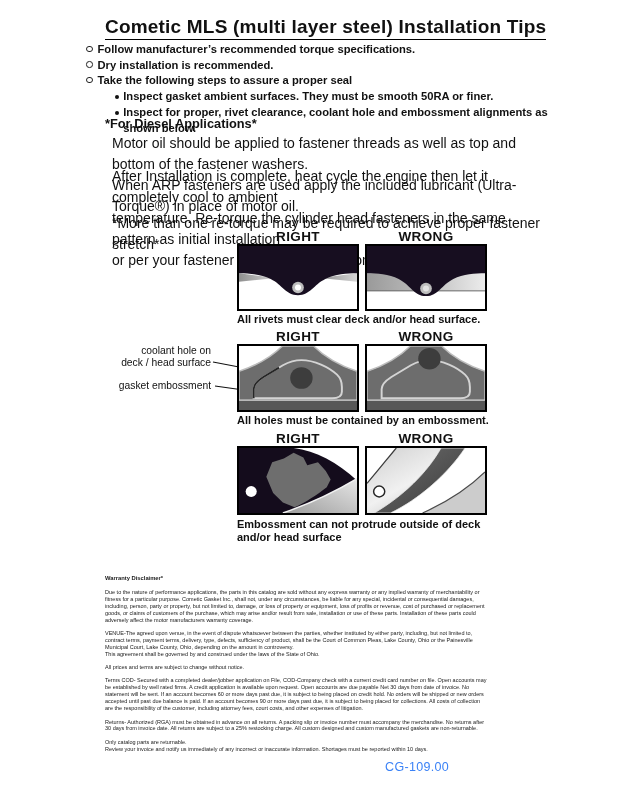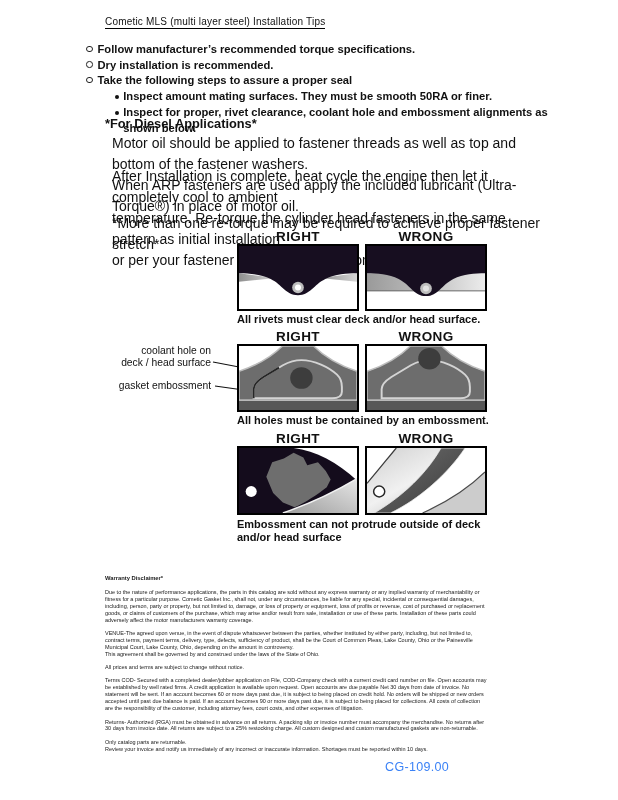--- a/index.html
+++ b/index.html
@@ -1,20 +1,20 @@
 <!DOCTYPE html>
 <html><head>
 <meta charset="utf-8">
 <style>
   html,body{margin:0;padding:0;background:#e8e8e8;}
   #page{position:relative;width:618px;height:800px;background:#ffffff;overflow:hidden;
         font-family:"Liberation Sans","DejaVu Sans",sans-serif;color:#111;}
   .abs{position:absolute;}
   
-  #title{left:105px;top:16px;font-size:10px;font-weight:400;letter-spacing:.2px;
+  #title{left:105px;top:16px;font-size:19px;font-weight:700;letter-spacing:.2px;
          border-bottom:1.6px solid #000;padding-bottom:1px;white-space:nowrap;}
   
   #tips{left:86px;top:42px;font-size:11.2px;line-height:15.7px;width:470px;font-weight:bold;}
   .tip-line{display:flex;align-items:baseline;}
   .b-open{flex:0 0 auto;width:4.5px;height:4.5px;border:1.1px solid #222;border-radius:50%;
           margin:0 5px 0 0;position:relative;top:-1px;}
   .sub{margin-left:29px;}
   .b-dot{flex:0 0 auto;width:4.2px;height:4.2px;background:#111;border-radius:50%;
          margin:0 4px 0 0;position:relative;top:-1px;}
   
@@ -79,21 +79,21 @@
     <div class="tip-line">
       <span class="b-open"></span>
       <span>Dry installation is recommended.</span>
     </div>
     <div class="tip-line">
       <span class="b-open"></span>
       <span>Take the following steps to assure a proper seal</span>
     </div>
     <div class="tip-line sub">
       <span class="b-dot"></span>
-      <span>Inspect amount mating surfaces.  They must be smooth 50RA or finer.</span>
+      <span>Inspect gasket ambient surfaces.  They must be smooth 50RA or finer.</span>
     </div>
     <div class="tip-line sub">
       <span class="b-dot"></span>
       <span>Inspect for proper, rivet clearance, coolant hole and embossment alignments as shown below.</span>
     </div>
   </div>
 
   <div class="abs h2" style="top:116px">*For Diesel Applications*</div>
   <div class="abs para" style="top:133px">Motor oil should be applied to fastener threads as well as top and bottom of the fastener washers.
 When ARP fasteners are used apply the included lubricant (Ultra-Torque®) in place of motor oil.</div>

